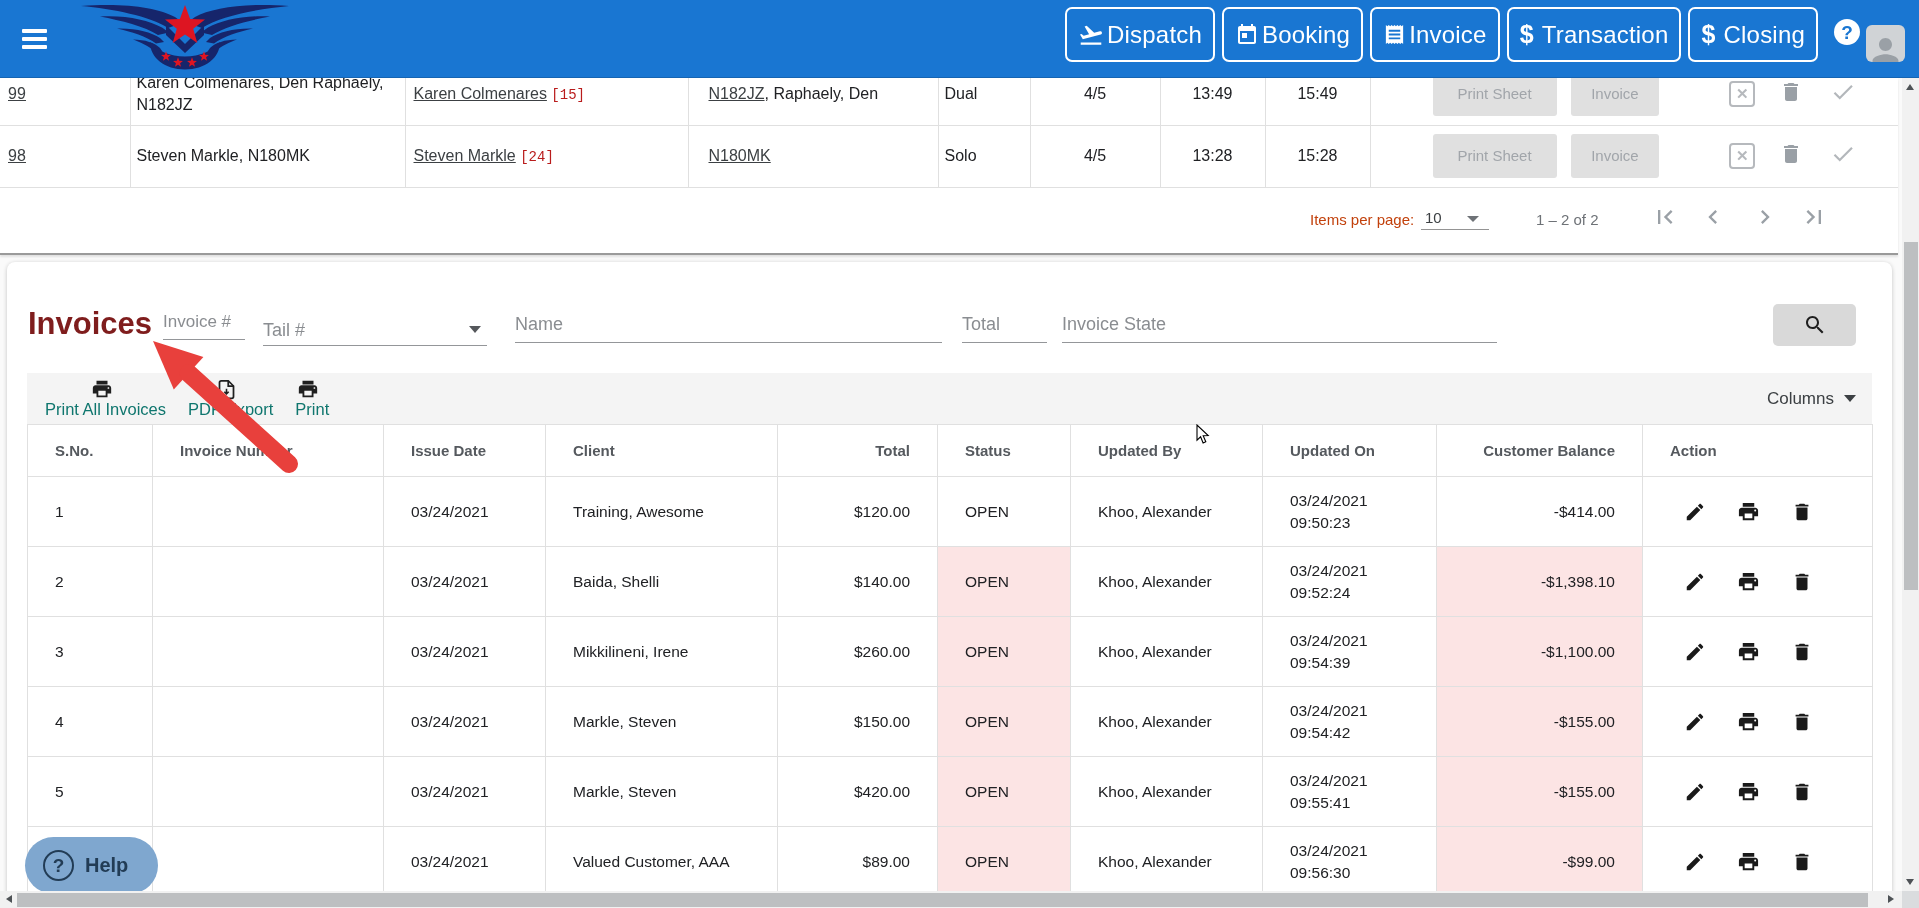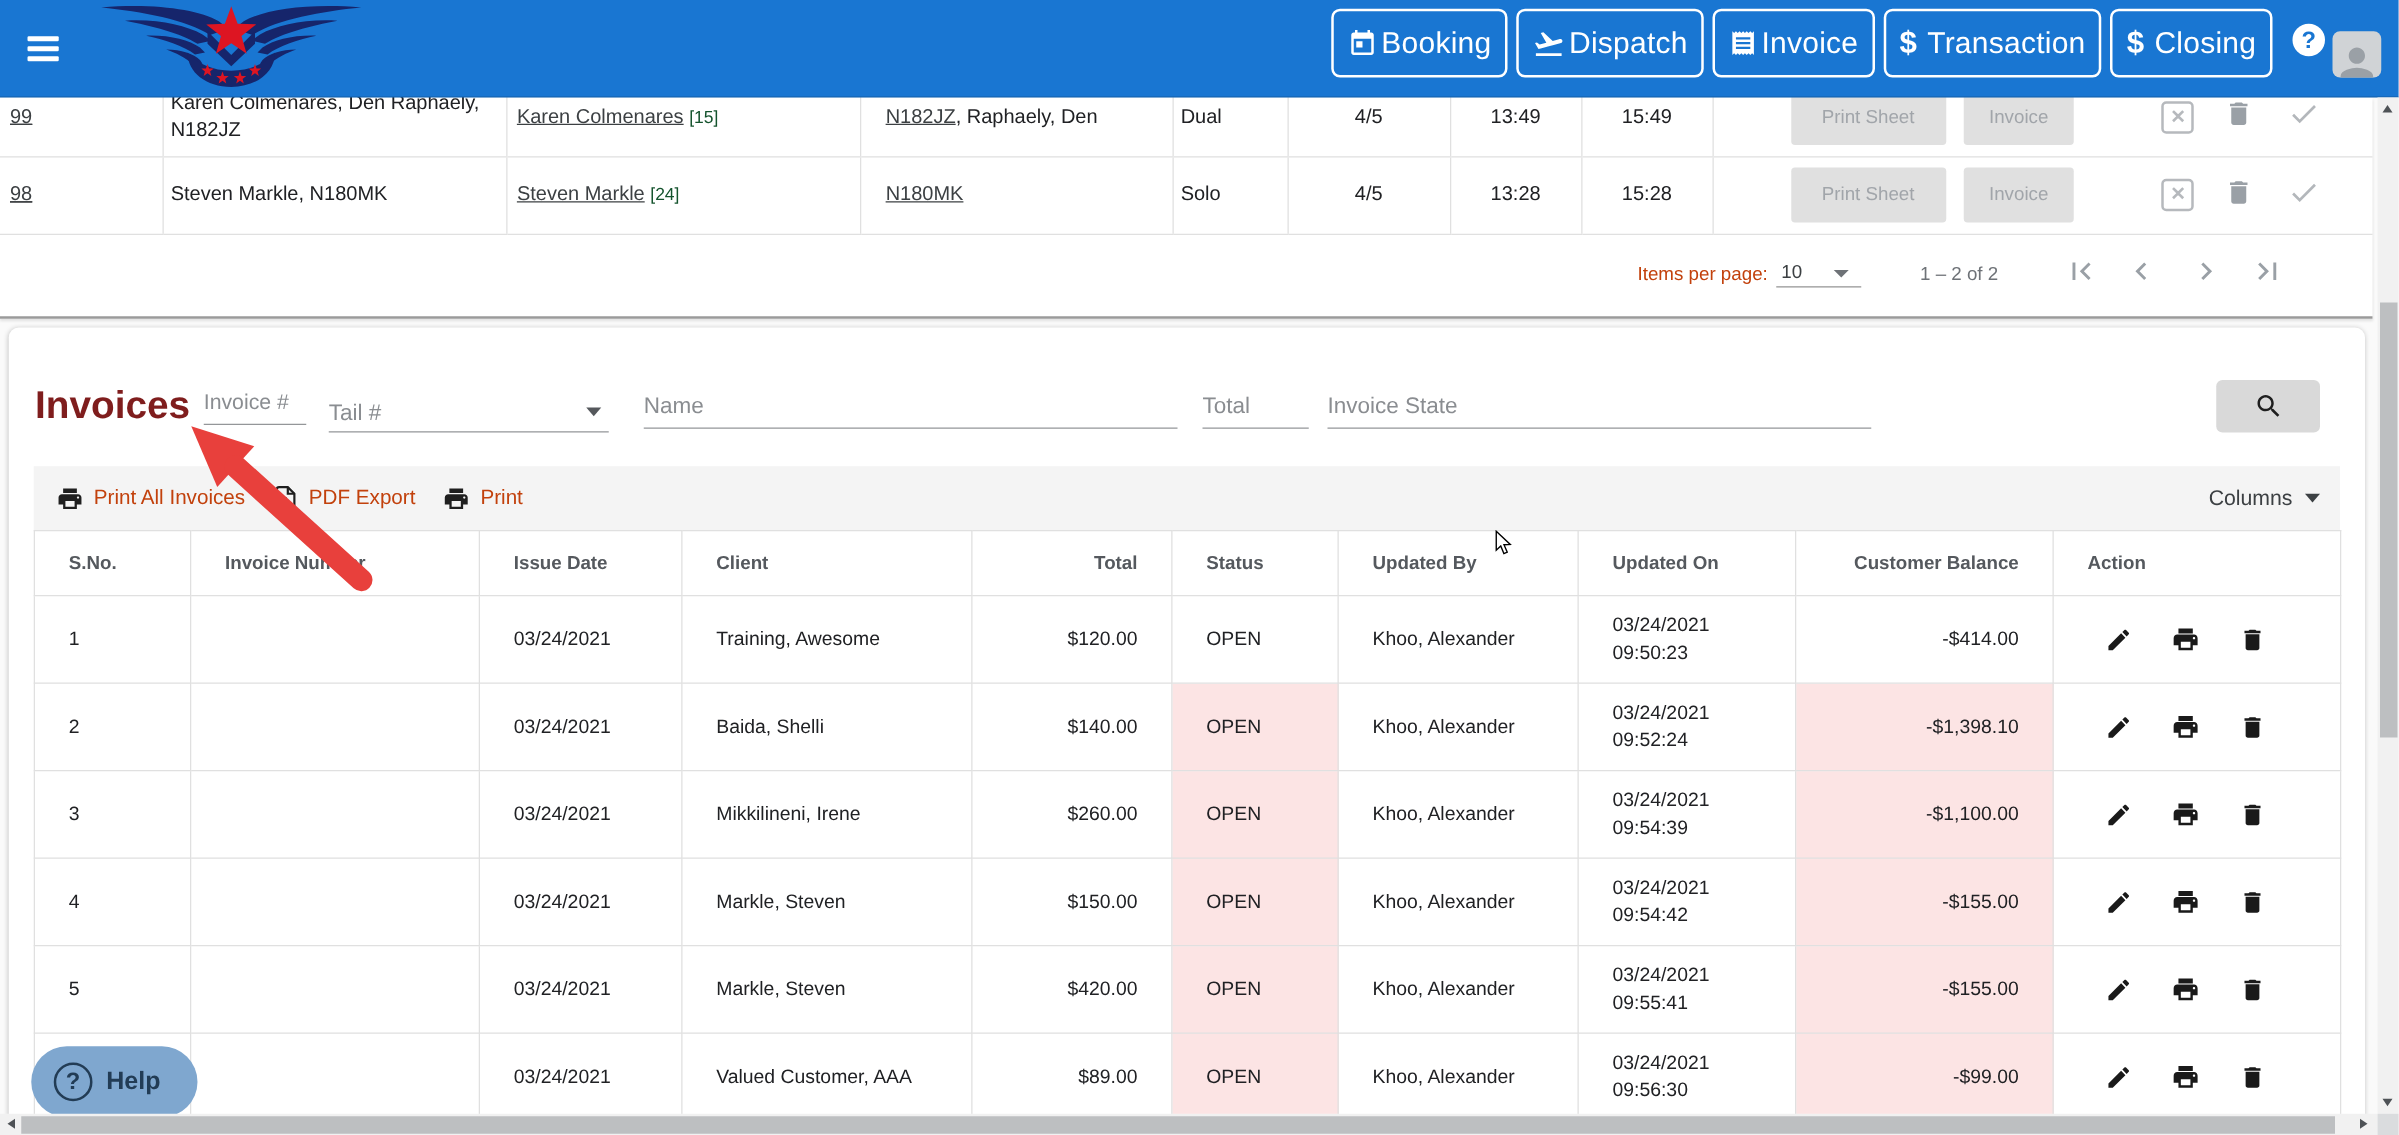--- a/index.html
+++ b/index.html
@@ -18,21 +18,21 @@
   .help-circ { position:absolute; right:59px; top:19px; width:26px; height:26px; border-radius:50%; background:#fff; color:#1976d2; font-size:19px; font-weight:700; text-align:center; line-height:27px; cursor:pointer; }
   .avatar { position:absolute; right:14px; top:25px; width:39px; height:37px; border-radius:6px; background:#d0d3d6; display:flex; align-items:center; justify-content:center; cursor:pointer; overflow:hidden; }
 
   
   .top-card { position:absolute; left:0; top:78px; width:1898px; height:177px; background:#fff; border-bottom:2px solid #9a9a9a; box-shadow:0 2px 2px rgba(0,0,0,0.10); z-index:10; }
   .bktable { position:absolute; left:0; top:-15px; width:1898px; border-collapse:collapse; table-layout:fixed; }
   .bktable td { border-bottom:1px solid #e0e0e0; font-size:16px; color:#202124; vertical-align:middle; }
   .bktable td.bl { border-left:1px solid #e0e0e0; }
   .bktable tr { height:62px; }
   .blink { color:#3c4043; text-decoration:underline; cursor:pointer; }
-  .gcount { color:#14532d; font-size:14px; }
+  .gcount { color:#b91c1c; font-size:14px;font-family:Liberation Mono, monospace; }
   .cellpad1 { padding-left:8px;text-decoration:underline; }
   .cellpad2 { padding-left:6px; padding-right:10px; }
   .cellpad3 { padding-left:8px; }
   .cellpad4 { padding-left:20px; }
   .cellpad5 { padding-left:6px; }
   .tcenter { text-align:center; }
   .btncell { white-space:nowrap; font-size:0; }
   .disbtn { display:inline-block; background:#e0e0e0; color:#a1a5aa; border:none; border-radius:3px; height:44px; line-height:44px; text-align:center; font-size:15px;  font-family:inherit; vertical-align:middle; cursor:default; }
   .btn-printsheet { width:124px; margin-left:62px; }
   .btn-invoice2 { width:88px; margin-left:10px; }
@@ -62,21 +62,21 @@
   .f-total { left:955px; top:52px; width:85px; height:29px; font-size:18px; }
   .f-state { left:1055px; top:52px; width:435px; height:29px; font-size:18px; }
   .f-date  { left:1501px; top:33px; width:212px; }
   .f-date .lbl { font-size:15px; color:#7b7f83; }
   .f-date .dval { margin-top:7px; margin-left:4px; font-size:19px; color:#3a3d40; }
   .f-date .duline { margin-top:7px; border-bottom:1px solid #949699; }
   .f-date .cal { position:absolute; right:2px; top:24px; cursor:pointer; }
   .searchbtn { position:absolute; left:1766px; top:42px; width:83px; height:42px; background:#d9d9d9; border:none; border-radius:5px; display:flex; align-items:center; justify-content:center; cursor:pointer; }
 
   .toolbar { position:absolute; left:20px; top:111px; width:1845px; height:51px; background:#f4f4f4; display:flex; align-items:center; }
-  .tbitem { display:flex; align-items:center; margin-left:22px; font-size:16.5px; color:#c2410c; cursor:pointer; }
+  .tbitem { display:flex; align-items:center; margin-left:22px; font-size:16.5px; color:#0f766e; cursor:pointer;flex-direction:column; }
   .tbitem svg { margin-right:8px; }
   .tb-columns { position:absolute; right:16px; top:0; height:51px; display:flex; align-items:center; font-size:17px; color:#3c4043; cursor:pointer; }
   .tb-columns .ccaret { margin-left:10px; width:0; height:0; border-left:6px solid transparent; border-right:6px solid transparent; border-top:7px solid #3c4043; }
 
   .invtable { position:absolute; left:20px; top:162px; width:1845px; border-collapse:collapse; table-layout:fixed; }
   .invtable th, .invtable td { border:1px solid #e0e0e0; font-size:15.5px; vertical-align:middle; padding:0; }
   .invtable th { height:52px; color:#55595e; font-weight:700; font-size:15px; text-align:left; }
   .invtable td { height:70px; color:#202124; }
   .invtable .pl { padding-left:27px; }
   .invtable .pr { padding-right:27px; text-align:right; }
@@ -138,33 +138,33 @@
         <use href="#sstar" transform="translate(100,62.5) scale(0.9)"></use>
         <use href="#sstar" transform="translate(114,62.5) scale(0.9)"></use>
         <use href="#sstar" transform="translate(126,56.5) scale(0.9)"></use>
       </g>
     </svg>
   </div>
 
   <div class="navbtns">
     <button class="navbtn">
       <span class="nicon">
+        <svg width="26" height="26" viewBox="0 0 24 24" fill="#fff">
+            <path d="M2.5 19h19v2h-19zm19.57-9.36c-.21-.8-1.04-1.28-1.84-1.06L14.92 10l-6.9-6.43-1.93.51 4.14 7.17-4.97 1.33-1.97-1.54-1.45.39 1.82 3.16.77 1.33 1.6-.43 5.31-1.42 4.35-1.16L21 11.49c.81-.23 1.28-1.05 1.07-1.85z"></path>
+          </svg>
+      </span>
+      <span>Dispatch</span>
+    </button>
+    <button class="navbtn">
+      <span class="nicon">
         <svg width="24" height="24" viewBox="0 0 24 24" fill="#fff">
             <path d="M19 3h-1V1h-2v2H8V1H6v2H5c-1.11 0-1.99.9-1.99 2L3 19c0 1.1.89 2 2 2h14c1.1 0 2-.9 2-2V5c0-1.1-.9-2-2-2zm0 16H5V8h14v11zM7 10h5v5H7z"></path>
           </svg>
       </span>
       <span>Booking</span>
-    </button>
-    <button class="navbtn">
-      <span class="nicon">
-        <svg width="26" height="26" viewBox="0 0 24 24" fill="#fff">
-            <path d="M2.5 19h19v2h-19zm19.57-9.36c-.21-.8-1.04-1.28-1.84-1.06L14.92 10l-6.9-6.43-1.93.51 4.14 7.17-4.97 1.33-1.97-1.54-1.45.39 1.82 3.16.77 1.33 1.6-.43 5.31-1.42 4.35-1.16L21 11.49c.81-.23 1.28-1.05 1.07-1.85z"></path>
-          </svg>
-      </span>
-      <span>Dispatch</span>
     </button>
     <button class="navbtn">
       <span class="nicon">
         <svg width="23" height="23" viewBox="0 0 24 24" fill="#fff">
             <path d="M18 17H6v-2h12v2zm0-4H6v-2h12v2zm0-4H6V7h12v2zM3 22l1.5-1.5L6 22l1.5-1.5L9 22l1.5-1.5L12 22l1.5-1.5L15 22l1.5-1.5L18 22l1.5-1.5L21 22V2l-1.5 1.5L18 2l-1.5 1.5L15 2l-1.5 1.5L12 2l-1.5 1.5L9 2 7.5 3.5 6 2 4.5 3.5 3 2v20z"></path>
           </svg>
       </span>
       <span>Invoice</span>
     </button>
     <button class="navbtn">

